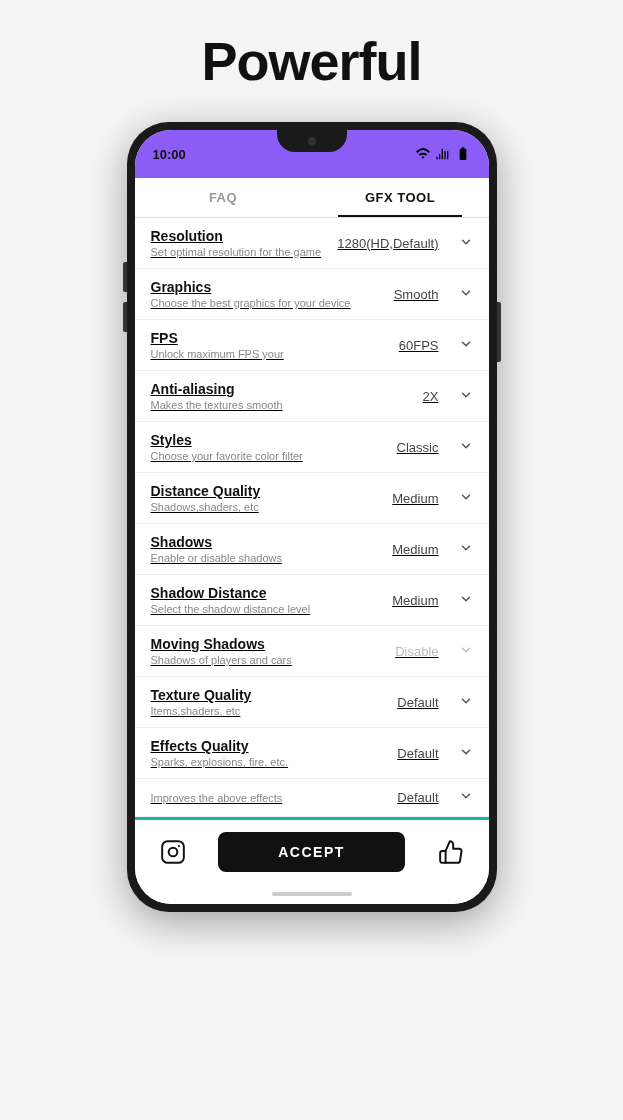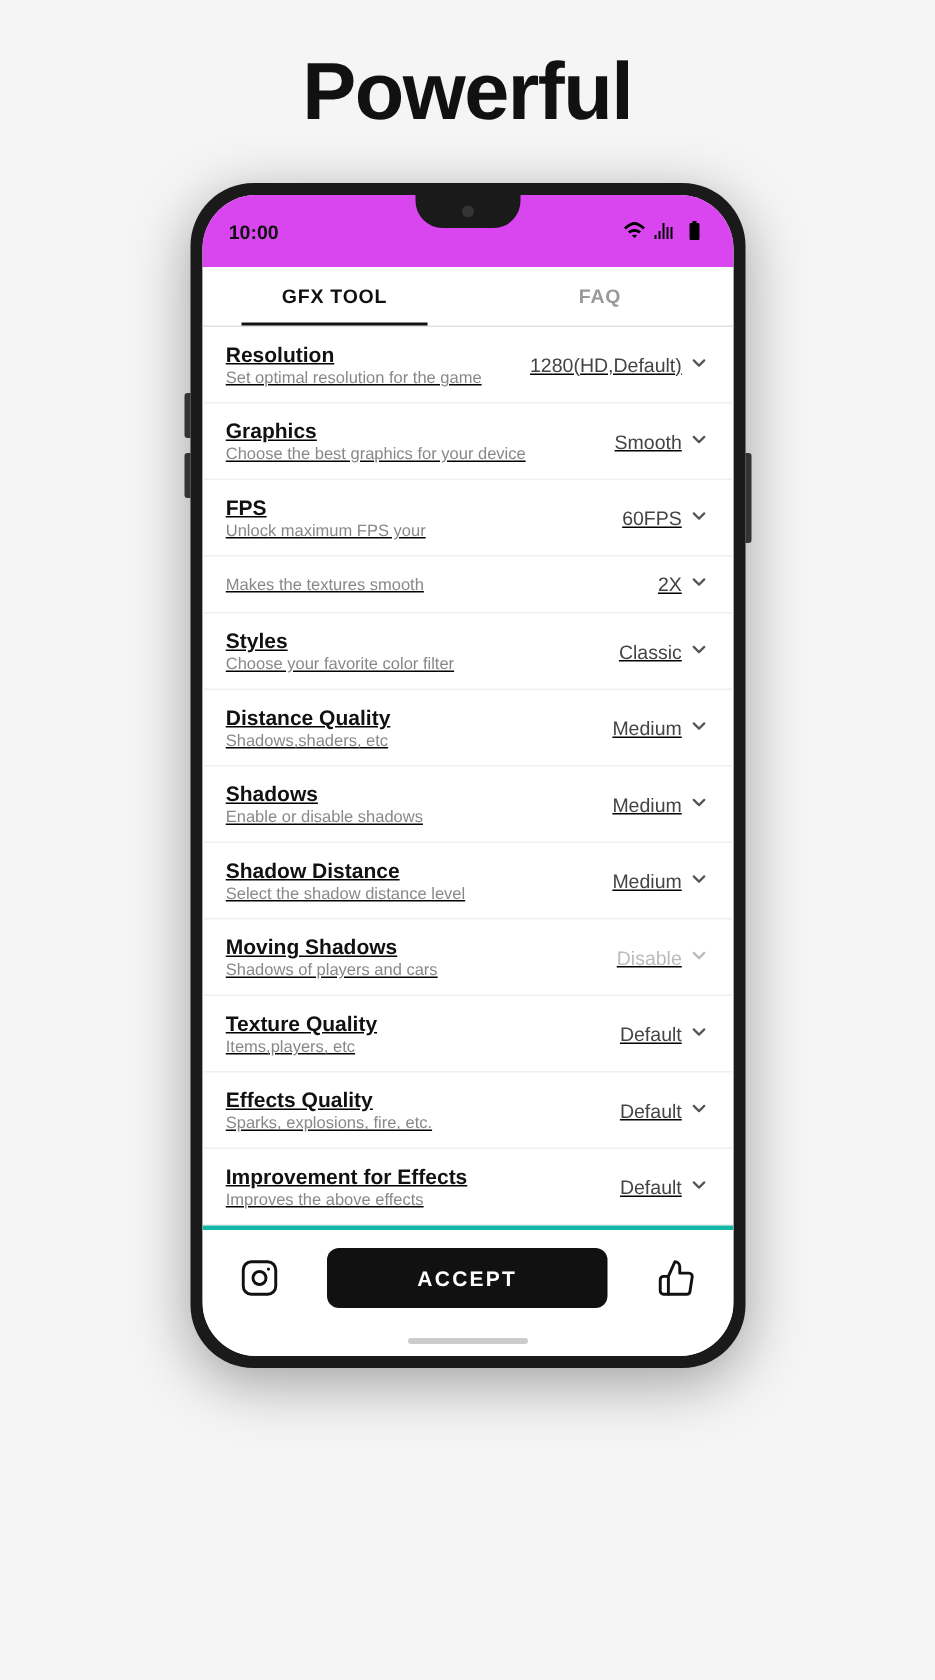--- a/index.html
+++ b/index.html
@@ -33,21 +33,21 @@
 
     .phone-inner {
       background: #fff;
       border-radius: 36px;
       overflow: hidden;
       position: relative;
     }
 
     
     .phone-top-bar {
-      background: #d946ef;
+      background: #8b5cf6;
       height: 48px;
       display: flex;
       align-items: center;
       justify-content: space-between;
       padding: 0 18px;
       position: relative;
     }
 
     .notch {
       position: absolute;
@@ -147,21 +147,21 @@
     }
 
     .setting-desc {
       font-size: 11px;
       color: #888;
     }
 
     .setting-control {
       display: flex;
       align-items: center;
-      gap: 4px;
+      gap: 20px;
     }
 
     .setting-value {
       font-size: 13px;
       color: #444;
     }
 
     .setting-value.disabled {
       color: #bbb;
     }
@@ -273,26 +273,26 @@
           <path d="M2 20h2v-4H2v4zm4 0h2v-8H6v8zm4 0h2V4h-2v16zm4 0h2V8h-2v12zm4 0h2v-12h-2v12z"></path>
         </svg>
 
         <svg viewBox="0 0 24 24" fill="currentColor">
           <path d="M15.67 4H14V2h-4v2H8.33C7.6 4 7 4.6 7 5.33v14.34C7 20.4 7.6 21 8.33 21h7.33c.74 0 1.34-.6 1.34-1.33V5.33C17 4.6 16.4 4 15.67 4z"></path>
         </svg>
       </div>
     </div>
 
     <div class="tabs">
+      <div class="tab">
+        <span>FAQ</span>
+      </div>
       <div class="tab active">
         <span>GFX TOOL</span>
       </div>
-      <div class="tab">
-        <span>FAQ</span>
-      </div>
     </div>
 
     <div class="settings-list" id="settings-container">
     <div class="setting-row">
           <div class="setting-info">
             <div class="setting-title">Resolution</div>
             <div class="setting-desc">Set optimal resolution for the game</div>
           </div>
           <div class="setting-control">
             <span class="setting-value">1280(HD,Default)</span>
@@ -320,20 +320,21 @@
           </div>
           <div class="setting-control">
             <span class="setting-value">60FPS</span>
             <span class="chevron-icon"><svg width="14" height="14" viewBox="0 0 24 24" fill="none" stroke="#555" stroke-width="2.5" stroke-linecap="round" stroke-linejoin="round">
                 <polyline points="6 9 12 15 18 9"></polyline>
               </svg></span>
           </div>
         </div>
         <div class="setting-row">
           <div class="setting-info">
+            <div class="setting-title">Anti-aliasing</div>
             <div class="setting-desc">Makes the textures smooth</div>
           </div>
           <div class="setting-control">
             <span class="setting-value">2X</span>
             <span class="chevron-icon"><svg width="14" height="14" viewBox="0 0 24 24" fill="none" stroke="#555" stroke-width="2.5" stroke-linecap="round" stroke-linejoin="round">
                 <polyline points="6 9 12 15 18 9"></polyline>
               </svg></span>
           </div>
         </div>
         <div class="setting-row">
@@ -392,21 +393,21 @@
           <div class="setting-control">
             <span class="setting-value disabled">Disable</span>
             <span class="chevron-icon"><svg width="14" height="14" viewBox="0 0 24 24" fill="none" stroke="#bbb" stroke-width="2.5" stroke-linecap="round" stroke-linejoin="round">
                 <polyline points="6 9 12 15 18 9"></polyline>
               </svg></span>
           </div>
         </div>
         <div class="setting-row">
           <div class="setting-info">
             <div class="setting-title">Texture Quality</div>
-            <div class="setting-desc">Items,players, etc</div>
+            <div class="setting-desc">Items,shaders, etc</div>
           </div>
           <div class="setting-control">
             <span class="setting-value">Default</span>
             <span class="chevron-icon"><svg width="14" height="14" viewBox="0 0 24 24" fill="none" stroke="#555" stroke-width="2.5" stroke-linecap="round" stroke-linejoin="round">
                 <polyline points="6 9 12 15 18 9"></polyline>
               </svg></span>
           </div>
         </div>
         <div class="setting-row">
           <div class="setting-info">
@@ -415,21 +416,20 @@
           </div>
           <div class="setting-control">
             <span class="setting-value">Default</span>
             <span class="chevron-icon"><svg width="14" height="14" viewBox="0 0 24 24" fill="none" stroke="#555" stroke-width="2.5" stroke-linecap="round" stroke-linejoin="round">
                 <polyline points="6 9 12 15 18 9"></polyline>
               </svg></span>
           </div>
         </div>
         <div class="setting-row">
           <div class="setting-info">
-            <div class="setting-title">Improvement for Effects</div>
             <div class="setting-desc">Improves the above effects</div>
           </div>
           <div class="setting-control">
             <span class="setting-value">Default</span>
             <span class="chevron-icon"><svg width="14" height="14" viewBox="0 0 24 24" fill="none" stroke="#555" stroke-width="2.5" stroke-linecap="round" stroke-linejoin="round">
                 <polyline points="6 9 12 15 18 9"></polyline>
               </svg></span>
           </div>
         </div>
       </div>

